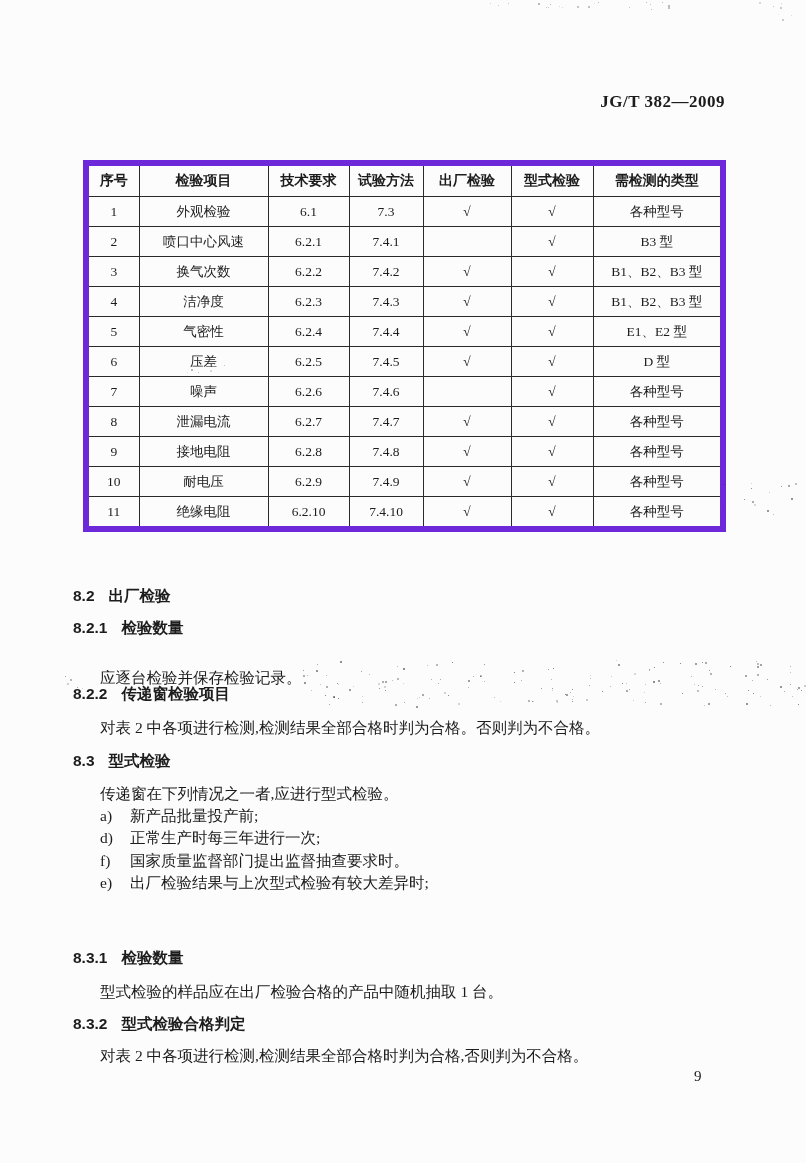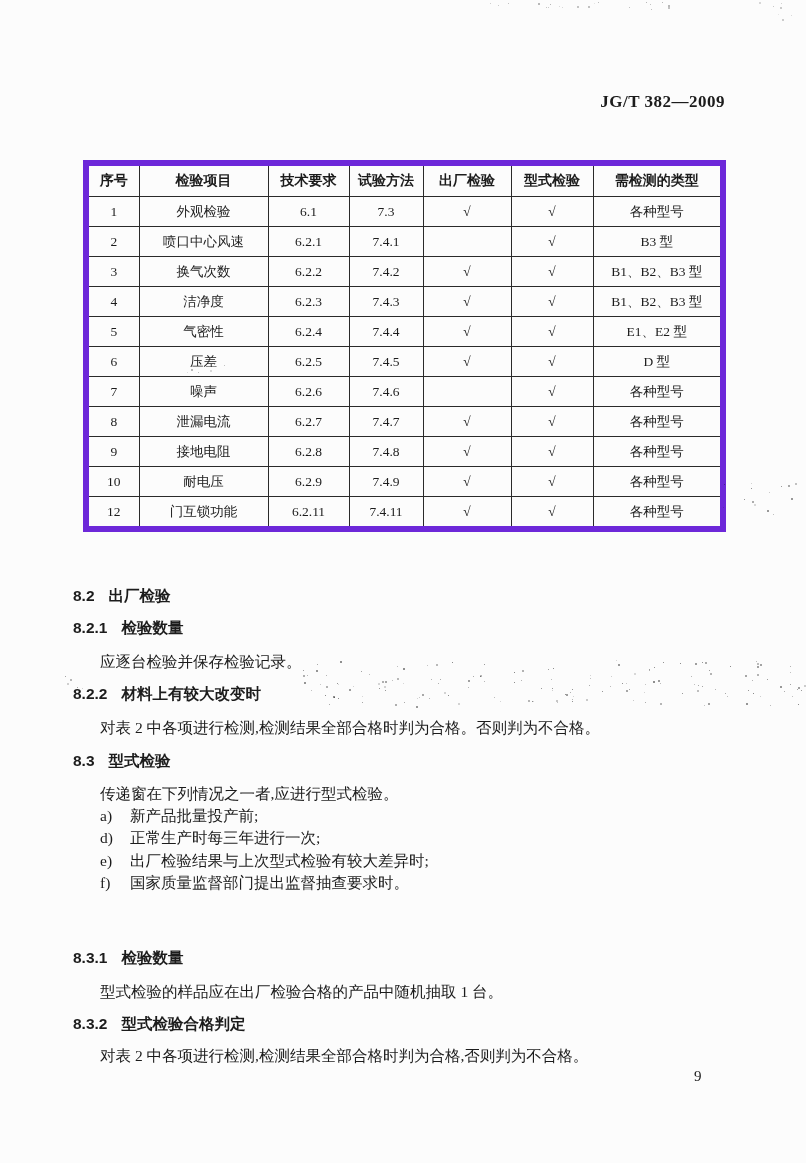--- a/index.html
+++ b/index.html
@@ -153,52 +153,52 @@
         <tr>
           <td>10</td>
           <td>耐电压</td>
           <td>6.2.9</td>
           <td>7.4.9</td>
           <td>√</td>
           <td>√</td>
           <td>各种型号</td>
         </tr>
         <tr>
-          <td>12</td>
-          <td>门互锁功能</td>
-          <td>6.2.11</td>
-          <td>7.4.11</td>
+          <td>11</td>
+          <td>绝缘电阻</td>
+          <td>6.2.10</td>
+          <td>7.4.10</td>
           <td>√</td>
           <td>√</td>
           <td>各种型号</td>
         </tr>
       </tbody>
   </table>
 
   <div class="sections">
     <div class="h" style="top:586px">
       <span class="num">8.2</span><span>出厂检验</span>
     </div>
     <div class="h" style="top:618px">
       <span class="num">8.2.1</span><span>检验数量</span>
     </div>
-    <div class="p" style="top:652px">应逐台检验并保存检验记录。</div>
+    <div class="p" style="top:668px">应逐台检验并保存检验记录。</div>
     <div class="h" style="top:684px">
-      <span class="num">8.2.2</span><span>材料上有较大改变时</span>
+      <span class="num">8.2.2</span><span>传递窗检验项目</span>
     </div>
     <div class="p" style="top:718px">对表 2 中各项进行检测,检测结果全部合格时判为合格。否则判为不合格。</div>
     <div class="h" style="top:751px">
       <span class="num">8.3</span><span>型式检验</span>
     </div>
     <div class="p" style="top:784px">传递窗在下列情况之一者,应进行型式检验。</div>
     <div class="list" style="top:805px">
         <div class="li"><span class="marker">a)</span><span>新产品批量投产前;</span></div>
         <div class="li"><span class="marker">d)</span><span>正常生产时每三年进行一次;</span></div>
+        <div class="li"><span class="marker">f)</span><span>国家质量监督部门提出监督抽查要求时。</span></div>
         <div class="li"><span class="marker">e)</span><span>出厂检验结果与上次型式检验有较大差异时;</span></div>
-        <div class="li"><span class="marker">f)</span><span>国家质量监督部门提出监督抽查要求时。</span></div>
       </div>
     <div class="h" style="top:948px">
       <span class="num">8.3.1</span><span>检验数量</span>
     </div>
     <div class="p" style="top:982px">型式检验的样品应在出厂检验合格的产品中随机抽取 1 台。</div>
     <div class="h" style="top:1014px">
       <span class="num">8.3.2</span><span>型式检验合格判定</span>
     </div>
     <div class="p" style="top:1046px">对表 2 中各项进行检测,检测结果全部合格时判为合格,否则判为不合格。</div>
   </div>

